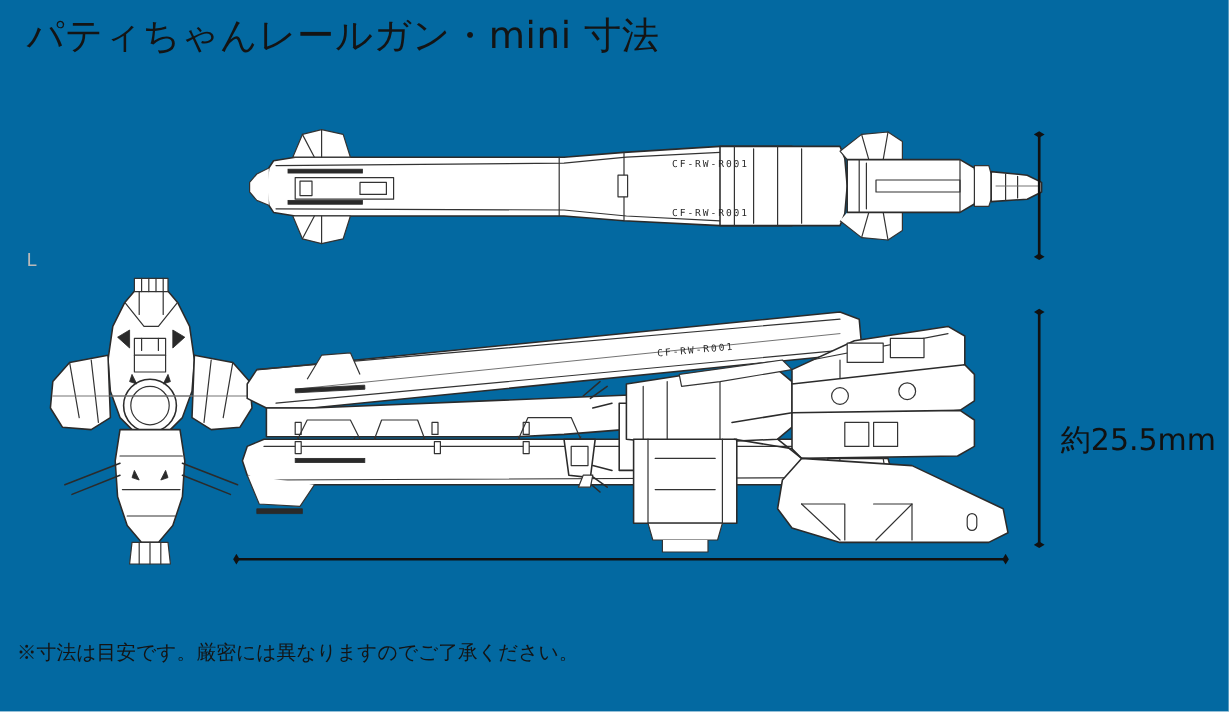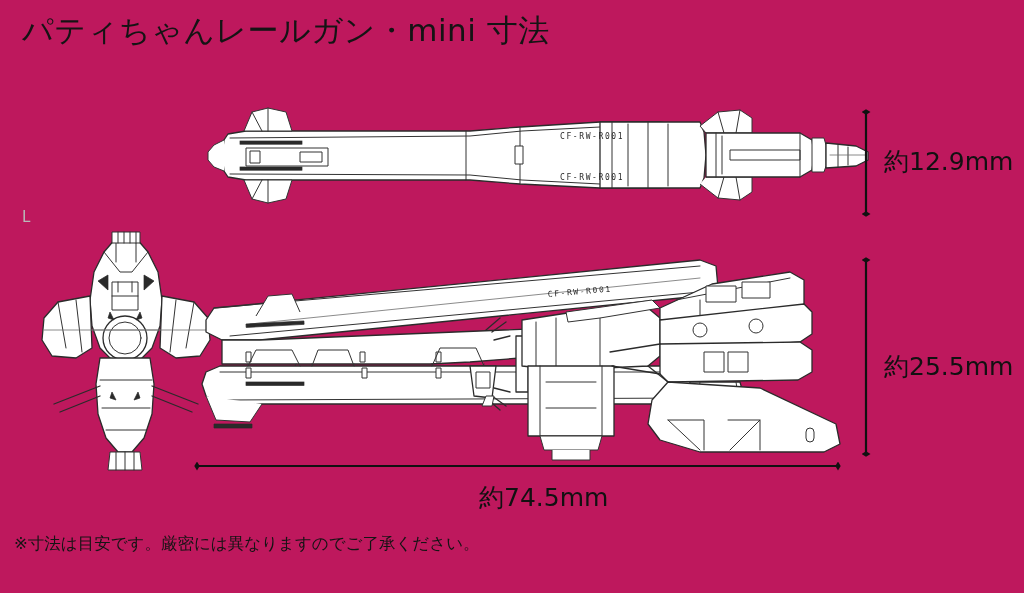--- a/index.html
+++ b/index.html
@@ -8,21 +8,21 @@
     background: #ffffff;
   }
   body {
     font-family: "DejaVu Sans", "Liberation Sans", sans-serif;
     color: #111111;
   }
   #page {
     position: relative;
     width: 1024px;
     height: 593px;
-    background: #be185d;
+    background: #0369a1;
     overflow: hidden;
   }
   
   #title {
     position: absolute;
     left: 22px;
     top: 10px;
     font-size: 31px;
     line-height: 40px;
     letter-spacing: 0.5px;
@@ -61,20 +61,21 @@
   }
   
   #notes {
     position: absolute;
     left: 14px;
     top: 531px;
     font-size: 16.5px;
     line-height: 26px;
     color: #141414;
     white-space: nowrap;
+    font-family: Liberation Serif, serif;
   }
   .note-line { display: block; }
   
   #artifact-mark {
     position: absolute;
     left: 22px;
     top: 208px;
     font-size: 15px;
     color: #b9b9b9;
     user-select: none;
@@ -285,23 +286,21 @@
     <g>
 
       <line class="dim" x1="866" y1="112" x2="866" y2="214" marker-start="url(#arrEnd)" marker-end="url(#arrEnd)"></line>
 
       <line class="dim" x1="866" y1="260" x2="866" y2="454" marker-start="url(#arrEnd)" marker-end="url(#arrEnd)"></line>
 
       <line class="dim" x1="197" y1="466" x2="838" y2="466" marker-start="url(#arrEnd)" marker-end="url(#arrEnd)"></line>
     </g>
   </svg>
 
-  <div class="dim-label" id="dim-height-top-label">約12.9mm</div>
 
   <div class="dim-label" id="dim-height-side-label">約25.5mm</div>
 
-  <div class="dim-label" id="dim-width-label">約74.5mm</div>
 
   <div id="notes">
     <span class="note-line">※寸法は目安です。厳密には異なりますのでご了承ください。</span>
   </div>
 
 </div>
 
 </body></html>

